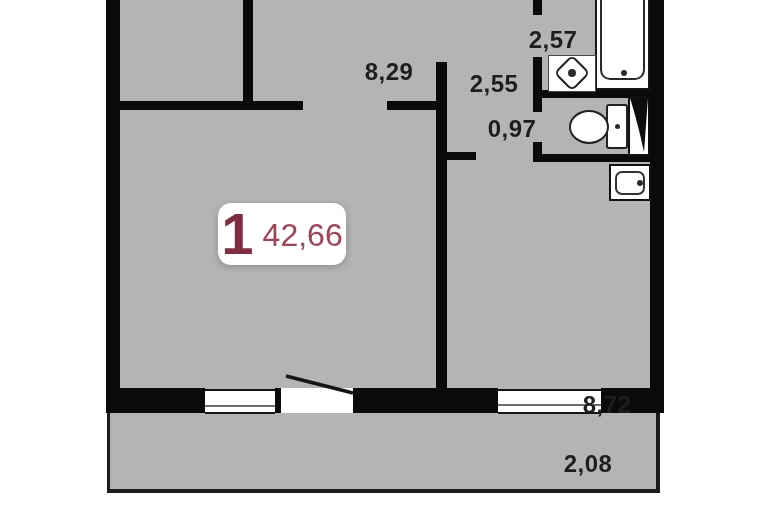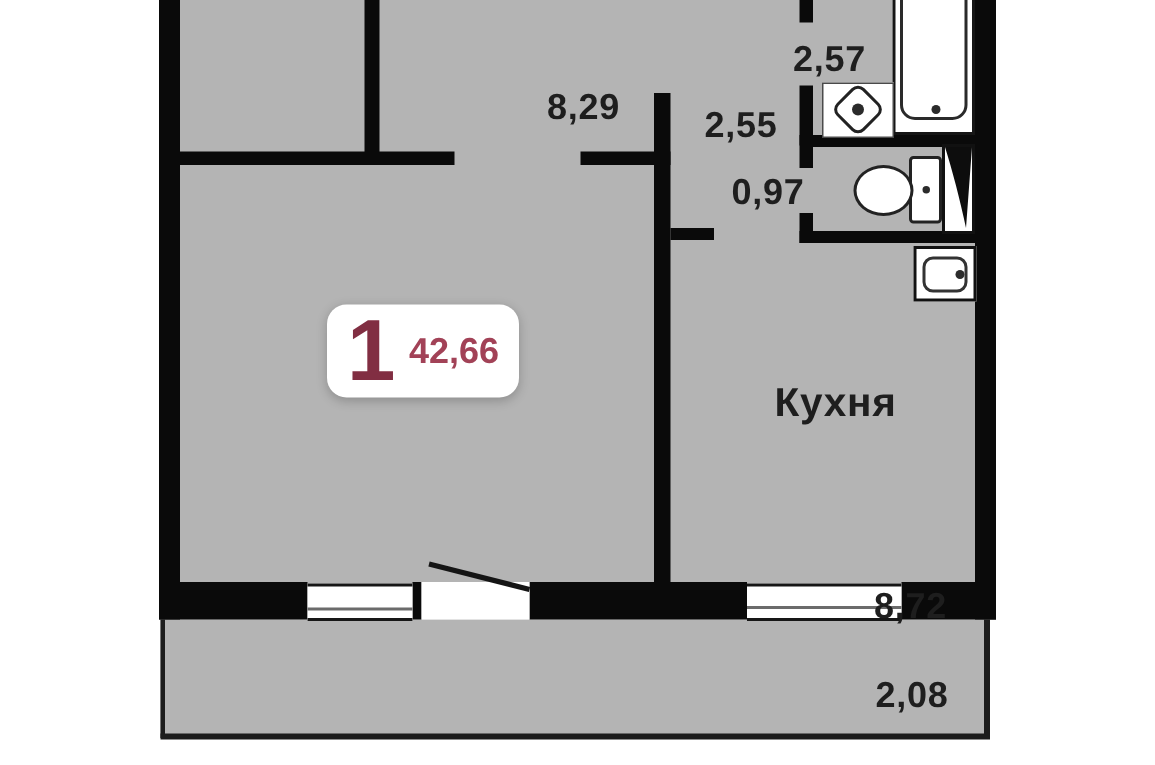--- a/index.html
+++ b/index.html
@@ -11,21 +11,21 @@
   .whitebox{position:absolute;background:#ffffff;}
   .lbl{position:absolute;transform:translate(-50%,-50%);font-weight:700;font-size:24px;
        color:#1e1e1e;letter-spacing:.5px;white-space:nowrap;}
   .fixture{position:absolute;background:#fff;}
   .dot{position:absolute;background:#2b2b2b;border-radius:50%;}
   
   #badge{position:absolute;left:218px;top:203px;width:128px;height:62px;background:#fff;
          border-radius:13px;box-shadow:0 2px 7px rgba(0,0,0,.22);display:flex;align-items:center;
          justify-content:center;}
   #badge .rooms{font-size:58px;line-height:58px;font-weight:700;color:#812e42;margin-right:9px;}
-  #badge .area{font-size:24px;font-weight:700;color:#a24257;margin-top:2px;}
+  #badge .area{font-size:32px;font-weight:400;color:#a24257;margin-top:2px;}
   
   .win{position:absolute;background:#fff;border-top:2px solid #161616;border-bottom:2px solid #161616;}
   .win .mull{position:absolute;left:0;right:0;height:2px;background:#6b6b6b;}
   svg.overlay{position:absolute;left:0;top:0;pointer-events:none;}
 </style>
 </head>
 <body>
 
 <div id="stage">
 
@@ -86,22 +86,21 @@
   </div>
 
   <svg class="overlay" width="770" height="510" viewBox="0 0 770 510">
     <line x1="286" y1="376" x2="353" y2="393" stroke="#151515" stroke-width="3.5"></line>
   </svg>
 
   <div class="lbl" style="left:389px;top:72px;">8,29</div>
   <div class="lbl" style="left:553px;top:40px;">2,57</div>
   <div class="lbl" style="left:494px;top:84px;">2,55</div>
   <div class="lbl" style="left:512px;top:129px;">0,97</div>
-  <div class="lbl" style="left:557px;top:269px;font-size:27px;">Кухня</div>
   <div class="lbl" style="left:607px;top:361px;margin-top:44px;">8,72</div>
-  <div class="lbl" style="left:608px;top:464px;">2,08</div>
+  <div class="lbl" style="left:588px;top:464px;">2,08</div>
 
   <div id="badge">
     <span class="rooms">1</span>
     <span class="area">42,66</span>
   </div>
 
 </div>
 
 </body></html>

